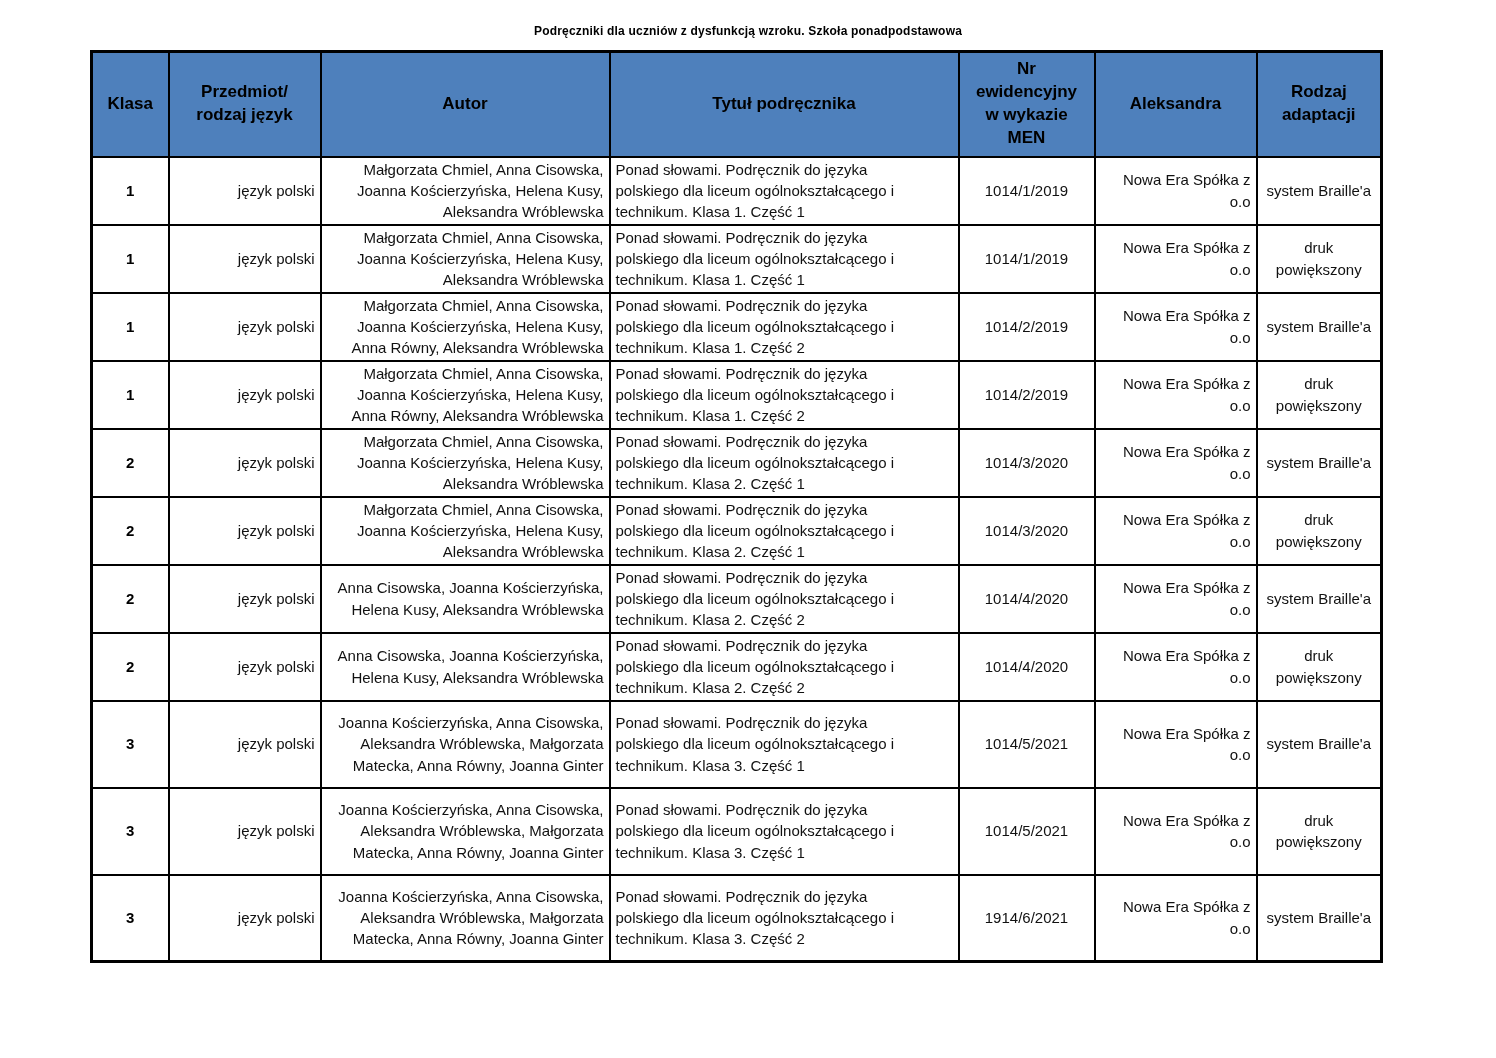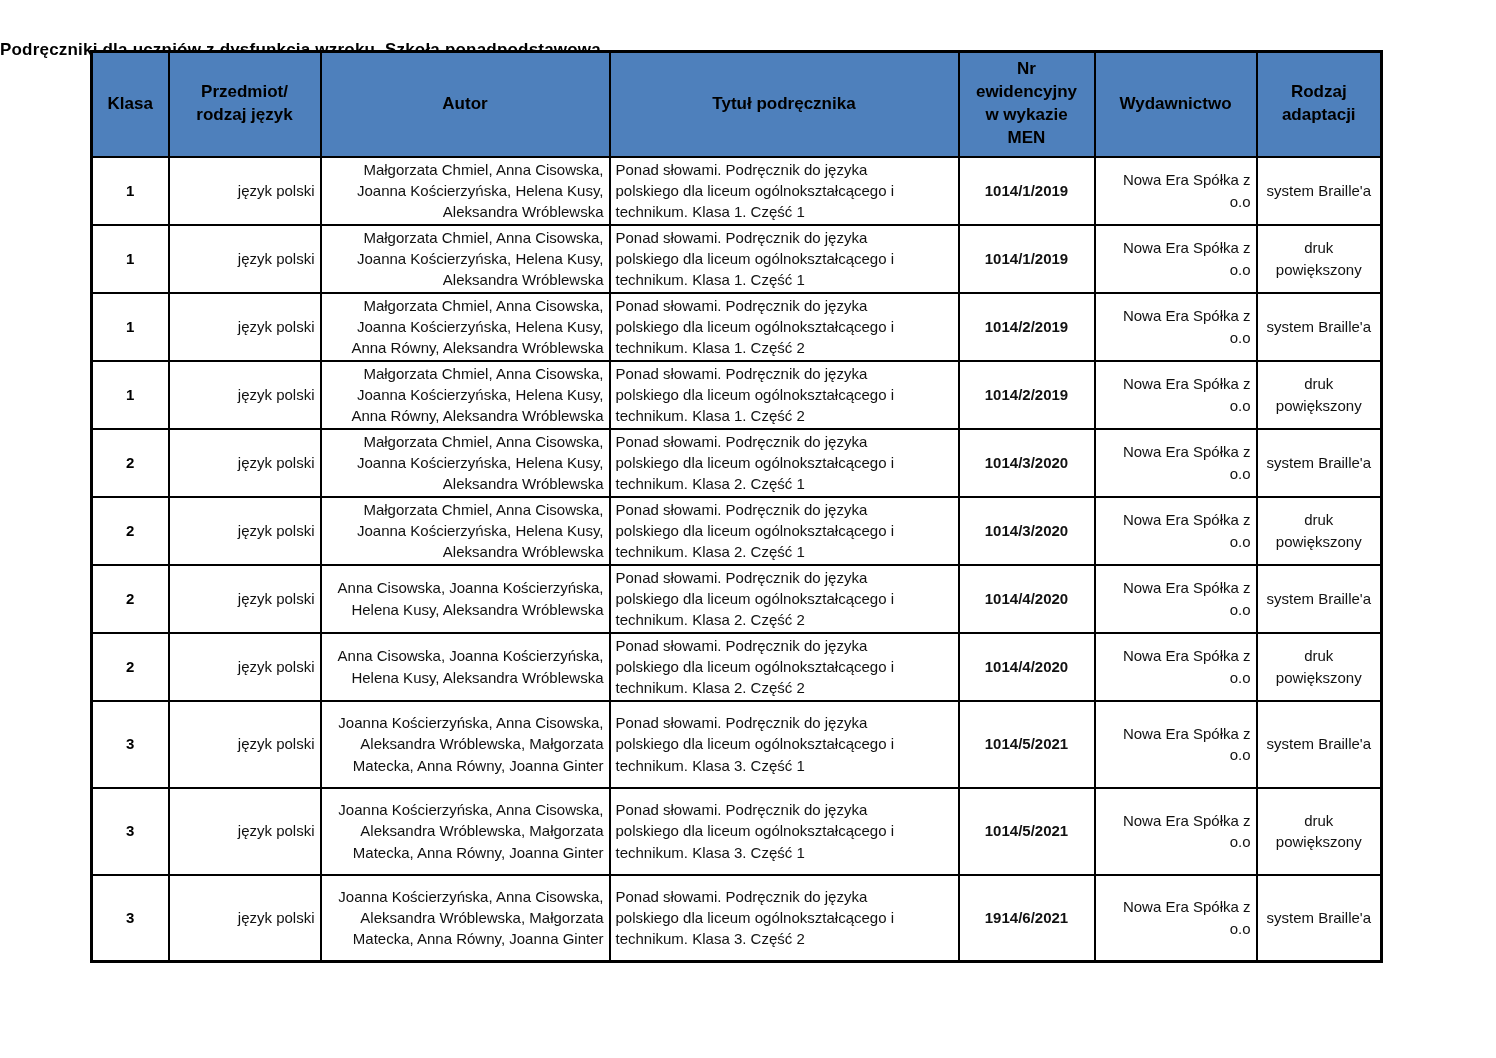--- a/index.html
+++ b/index.html
@@ -11,22 +11,23 @@
     font-family: "Liberation Sans", "DejaVu Sans", sans-serif;
     color: #111111;
   }
   .page {
     position: relative;
     width: 1496px;
     height: 1058px;
     overflow: hidden;
   }
   .doc-title {
-    margin-top: 40px;
-    font-size: 17px;
+    margin-top: 24px;
+    text-align: center;
+    font-size: 12px;
     font-weight: bold;
     color: #000000;
     letter-spacing: 0.2px;
   }
   .table-wrap {
     position: absolute;
     left: 90px;
     top: 50px;
   }
   table.books {
@@ -71,21 +72,21 @@
   }
   td.col-klasa {
     font-size: 32px;
     font-weight: bold;
     text-align: center;
     color: #000000;
   }
   td.col-przedmiot { text-align: right; }
   td.col-autor     { text-align: right; }
   td.col-tytul     { text-align: left; }
-  td.col-nr        { text-align: center; font-weight: bold; }
+  td.col-nr        { text-align: center; }
   td.col-wydawnictwo { text-align: right; }
   td.col-adaptacja { text-align: center; }
 </style>
 </head>
 <body>
 
 <div class="page">
   <div class="doc-title">Podręczniki dla uczniów z dysfunkcją wzroku. Szkoła ponadpodstawowa</div>
 
   <div class="table-wrap">
@@ -103,21 +104,21 @@
         <tr>
           <th>Klasa</th>
           <th>Przedmiot/
 rodzaj język</th>
           <th>Autor</th>
           <th>Tytuł podręcznika</th>
           <th>Nr
 ewidencyjny
 w wykazie
 MEN</th>
-          <th>Wydawnictwo</th>
+          <th>Aleksandra</th>
           <th>Rodzaj
 adaptacji</th>
         </tr>
       </thead>
       <tbody>
           <tr>
             <td class="col-klasa">1</td>
             <td class="col-przedmiot">język polski</td>
             <td class="col-autor">Małgorzata Chmiel, Anna Cisowska,
 Joanna Kościerzyńska, Helena Kusy,

